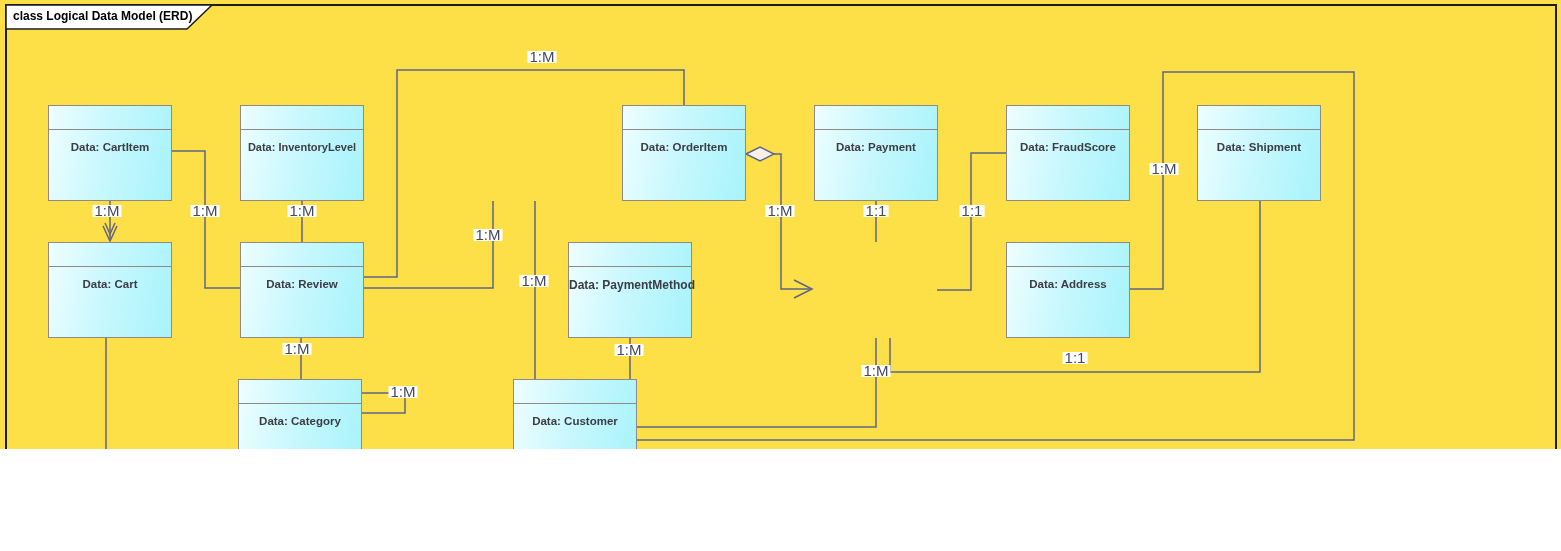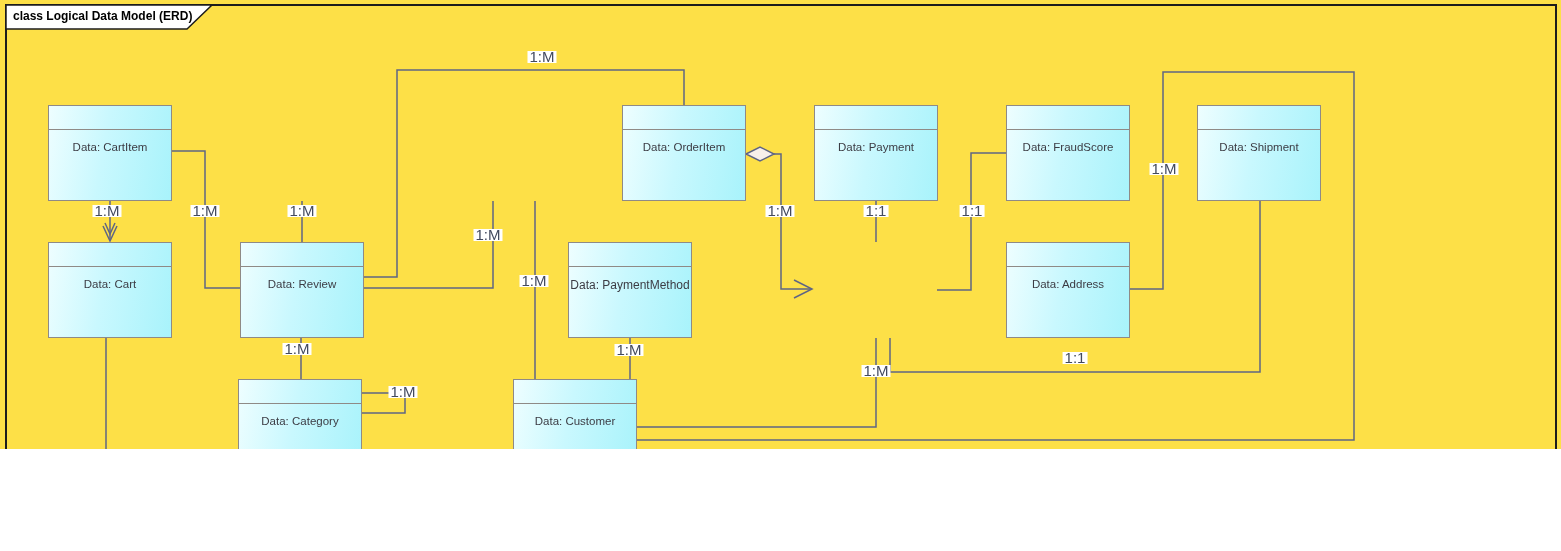--- a/index.html
+++ b/index.html
@@ -3,21 +3,21 @@
 <meta charset="utf-8">
 <style>
   html,body{margin:0;padding:0;background:#fff;}
   #canvas{position:relative;width:1561px;height:449px;background:#fde047;overflow:hidden;
           font-family:"Liberation Sans", sans-serif;}
   svg.layer{position:absolute;left:0;top:0;}
   .entity{position:absolute;width:124px;height:96px;box-sizing:border-box;
           border:1px solid #8f8a86;
           background:linear-gradient(100deg,#eefeff 0%,#c9f8fe 45%,#a8f3fb 100%);}
   .entity .hdr{height:23px;border-bottom:1px solid #8f8a86;}
-  .entity .nm{display:block;margin-top:11px;text-align:center;font-weight:normal;
+  .entity .nm{display:block;margin-top:11px;text-align:center;font-weight:bold;
               font-size:11.5px;color:#3c3c44;white-space:nowrap;}
   .mult{position:absolute;transform:translate(-50%,-50%);font-size:15px;color:#434a5e;
         background:#ffffff;padding:0 2px;line-height:12px;white-space:nowrap;}
   #diagram-title{position:absolute;left:13px;top:9px;font-size:12px;font-weight:bold;
                  color:#000;white-space:nowrap;}
 </style>
 </head>
 <body>
 
 <div id="canvas">
@@ -99,20 +99,24 @@
       </g>
     </g>
   </svg>
 
   <div id="diagram-title">class Logical Data Model (ERD)</div>
 
   <div class="entity" style="left:48px;top:105px">
     <div class="hdr"></div>
     <span class="nm">Data: CartItem</span>
   </div>
+  <div class="entity" style="left:240px;top:105px">
+    <div class="hdr"></div>
+    <span class="nm" style="font-size:11px">Data: InventoryLevel</span>
+  </div>
   <div class="entity" style="left:622px;top:105px">
     <div class="hdr"></div>
     <span class="nm">Data: OrderItem</span>
   </div>
   <div class="entity" style="left:814px;top:105px">
     <div class="hdr"></div>
     <span class="nm">Data: Payment</span>
   </div>
   <div class="entity" style="left:1006px;top:105px">
     <div class="hdr"></div>

